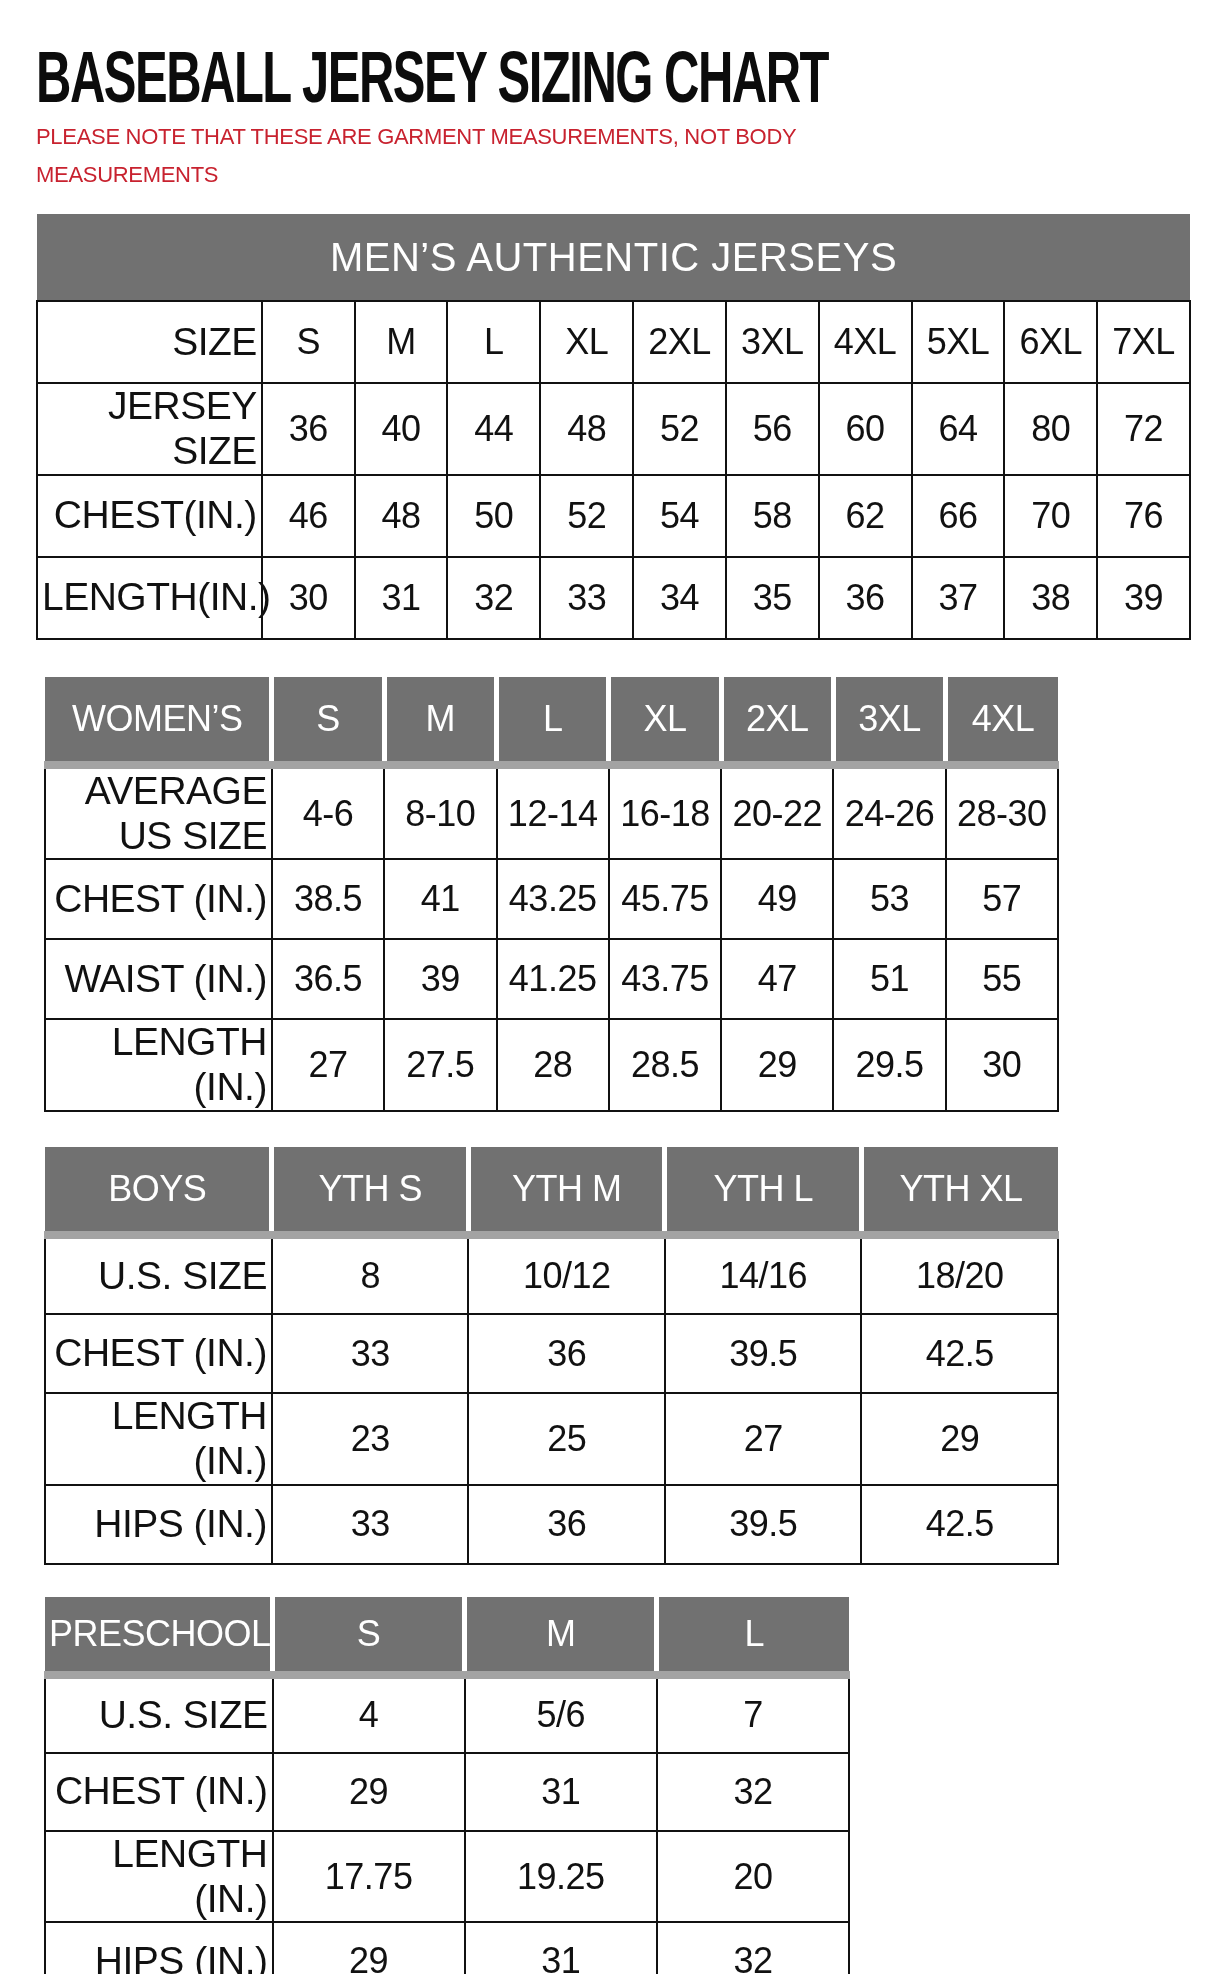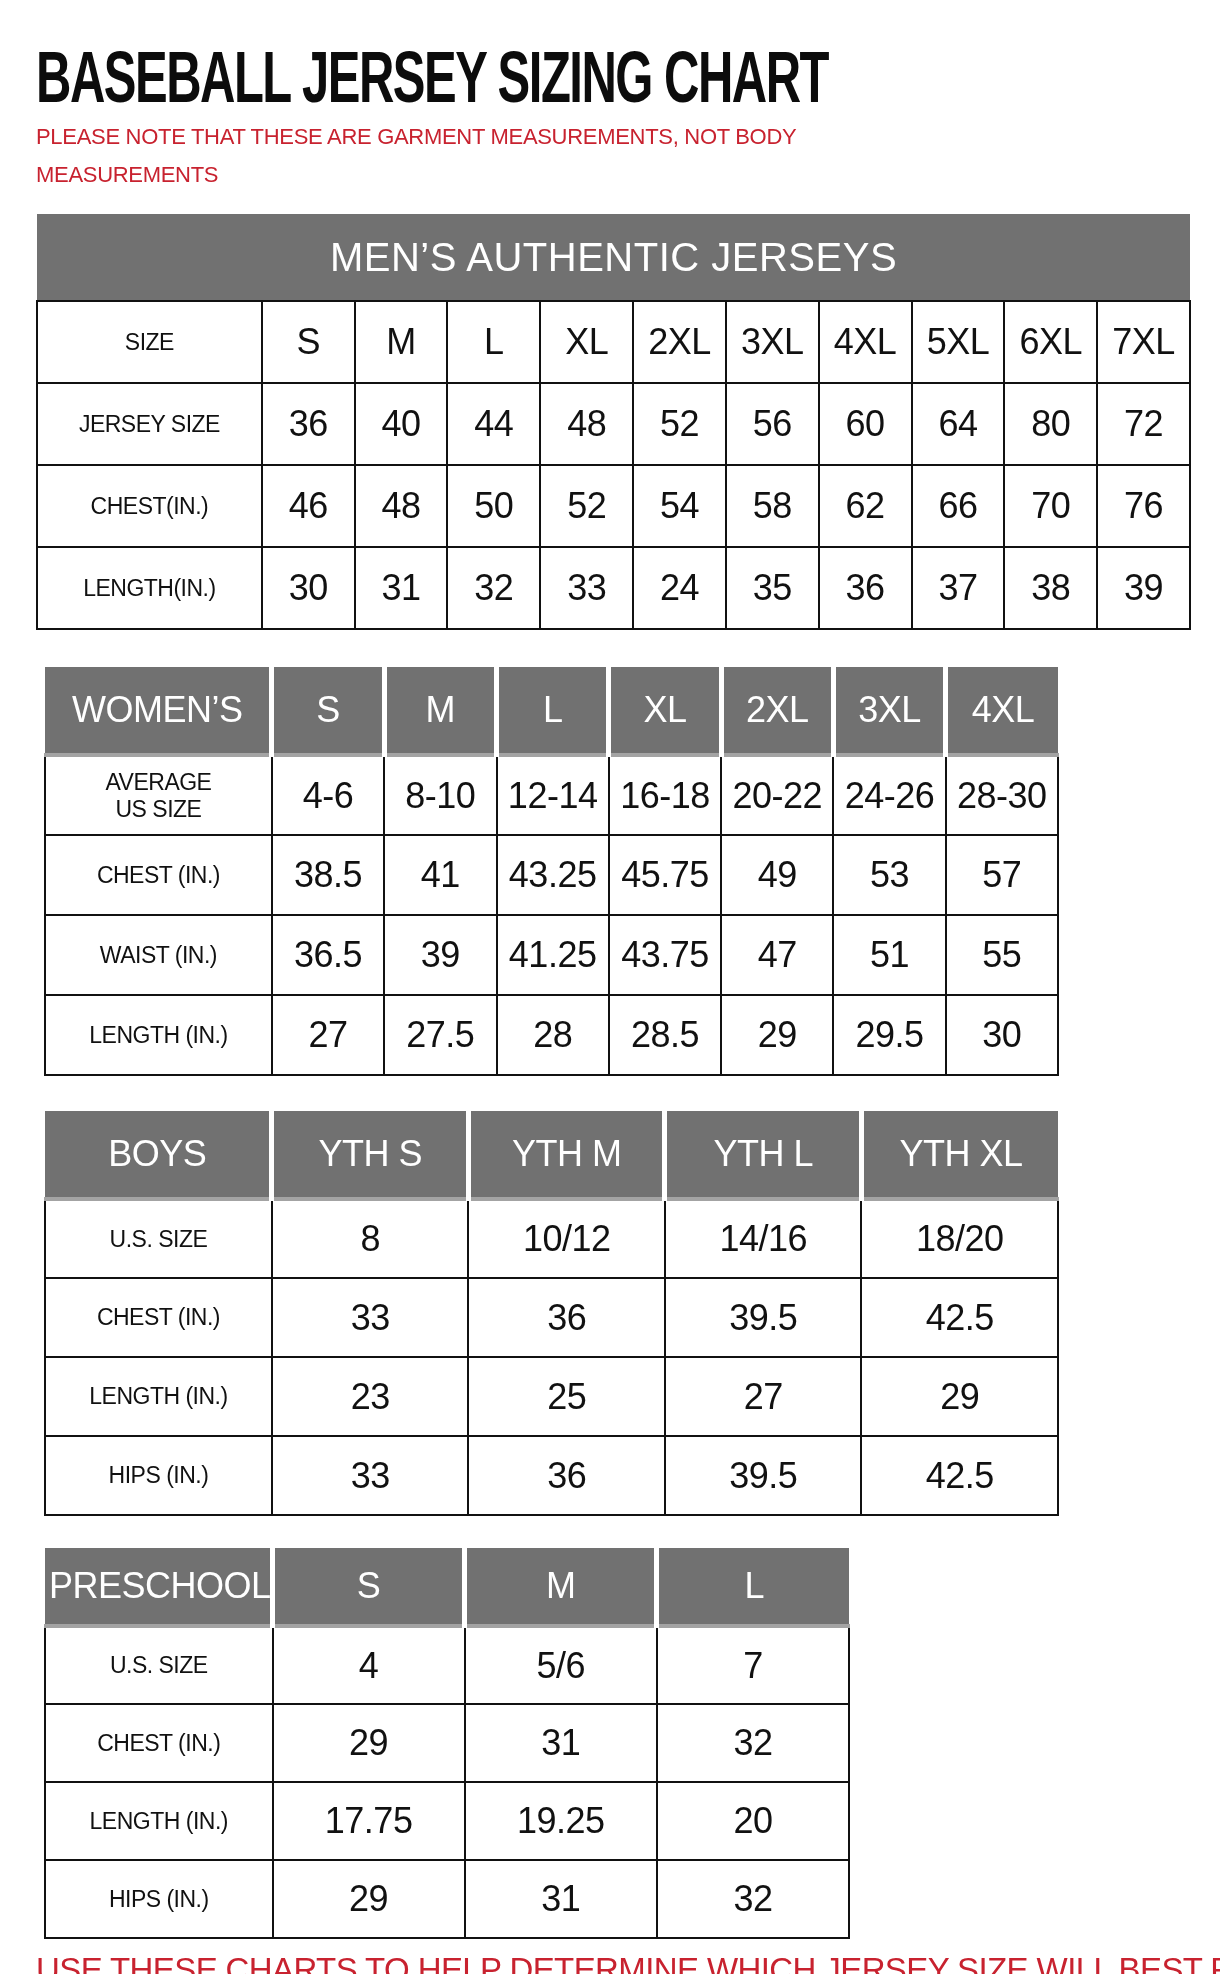--- a/index.html
+++ b/index.html
@@ -44,32 +44,32 @@
   .t-boys col.c-label{width:22.4%;}
   .t-pre col.c-label{width:28.3%;}
 
   table.sz th,table.sz td{
     text-align:center;vertical-align:middle;
     font-weight:400;padding:0 4px;
   }
   table.sz tbody th.row-label,
   table.sz tbody td.val{border:2px solid #111;background:#fff;}
   table.sz td.val{font-size:36px;letter-spacing:-0.5px;}
-  table.sz th.row-label{font-size:23px;letter-spacing:-0.5px;white-space:pre-line;line-height:1.15;}
+  table.sz th.row-label{font-size:39px;letter-spacing:-0.5px;white-space:pre-line;line-height:1.15;text-align:right;}
 
   
   tr.band th{
     background:var(--hdr-gray,#717171);color:#fff;
     font-size:40px;letter-spacing:0.5px;border:none;height:86px;margin-left:40px;
   }
   
   tr.hd-row th{
     background:var(--hdr-gray,#717171);color:#fff;
     font-size:36px;letter-spacing:-0.5px;
-    border:none;border-bottom:4px solid #a3a3a3;
+    border:none;border-bottom:8px solid #a3a3a3;
   }
   tr.hd-row th:not(:last-child){border-right:5px solid #fff;}
 
   .t-mens tbody tr{height:82px;}
   .t-womens .hd-row{height:88px;}
   .t-womens tbody tr{height:80px;}
   .t-boys .hd-row{height:88px;}
   .t-boys tbody tr{height:79px;}
   .t-pre .hd-row{height:78px;}
   .t-pre tbody tr{height:78px;}
@@ -135,21 +135,21 @@
           <td class="val">66</td>
           <td class="val">70</td>
           <td class="val">76</td>
         </tr>
         <tr>
           <th class="row-label">LENGTH(IN.)</th>
           <td class="val">30</td>
           <td class="val">31</td>
           <td class="val">32</td>
           <td class="val">33</td>
-          <td class="val">24</td>
+          <td class="val">34</td>
           <td class="val">35</td>
           <td class="val">36</td>
           <td class="val">37</td>
           <td class="val">38</td>
           <td class="val">39</td>
         </tr>
       </tbody>
   </table>
 
   <table class="sz t-womens">

